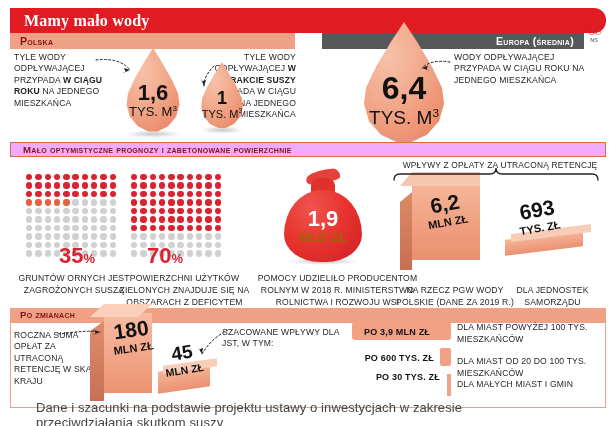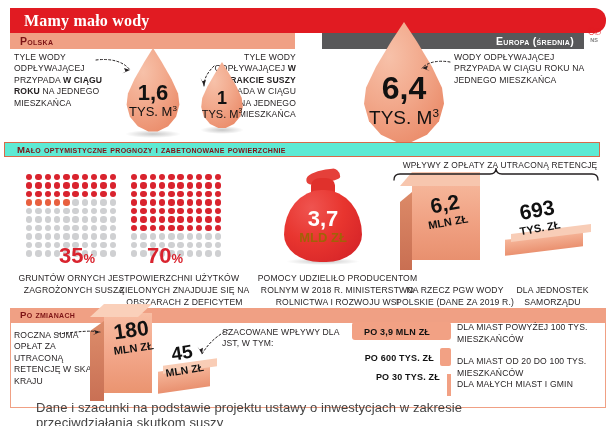--- a/index.html
+++ b/index.html
@@ -58,21 +58,21 @@
   #drop-1 .sub{top:45px;font-size:11px;}
 
   #drop-45{left:354px;top:22px;width:100px;height:124px;}
   #drop-45 .big{top:48px;font-size:32px;}
   #drop-45 .sub{top:84px;font-size:19px;}
 
   
   .ovl{position:absolute;left:0;top:0;width:615px;height:426px;pointer-events:none;}
 
   
-  .bar-mid{position:absolute;left:4px;top:142px;width:596px;height:15px;background:#5eead4;
+  .bar-mid{position:absolute;left:10px;top:142px;width:596px;height:15px;background:#f0abfc;
            border:1px solid #d96a4a;box-sizing:border-box;}
   .bar-mid .t{position:absolute;left:12px;top:1px;font-weight:700;font-size:9.6px;color:#7d1416;
               font-variant:small-caps;letter-spacing:.3px;}
 
   .dotgrid{position:absolute;width:96px;height:85px;}
   .dotgrid .row{display:block;height:8.5px;}
   .dotgrid i{display:inline-block;width:6.4px;height:6.4px;border-radius:50%;margin-right:2.9px;}
   #grid-35{left:26px;top:166px;}
   #grid-70{left:131px;top:166px;}
   .pct{position:absolute;font-weight:700;color:#d9232e;}
@@ -269,21 +269,21 @@
   <div class="pct" id="pct-70">
     <span class="n">70</span><span class="s">%</span>
   </div>
   <div class="cap" id="cap-70">POWIERZCHNI UŻYTKÓW ZIELONYCH ZNAJDUJE SIĘ NA OBSZARACH Z DEFICYTEM WODY</div>
 
   <div class="bag">
     <div class="shadow"></div>
     <div class="knot"></div>
     <div class="neck"></div>
     <div class="body"></div>
-    <div class="n">3,7</div>
+    <div class="n">1,9</div>
     <div class="u">MLD ZŁ</div>
   </div>
   <div class="cap" id="cap-bag">POMOCY UDZIELIŁO PRODUCENTOM ROLNYM W 2018 R. MINISTERSTWO ROLNICTWA I ROZWOJU WSI</div>
 
   <div class="bracket-lbl">WPŁYWY Z OPŁATY ZA UTRACONĄ RETENCJĘ</div>
 
   <div class="blk" id="blk-62">
     <div class="side"></div>
     <div class="face"></div>
     <div class="top"></div>

